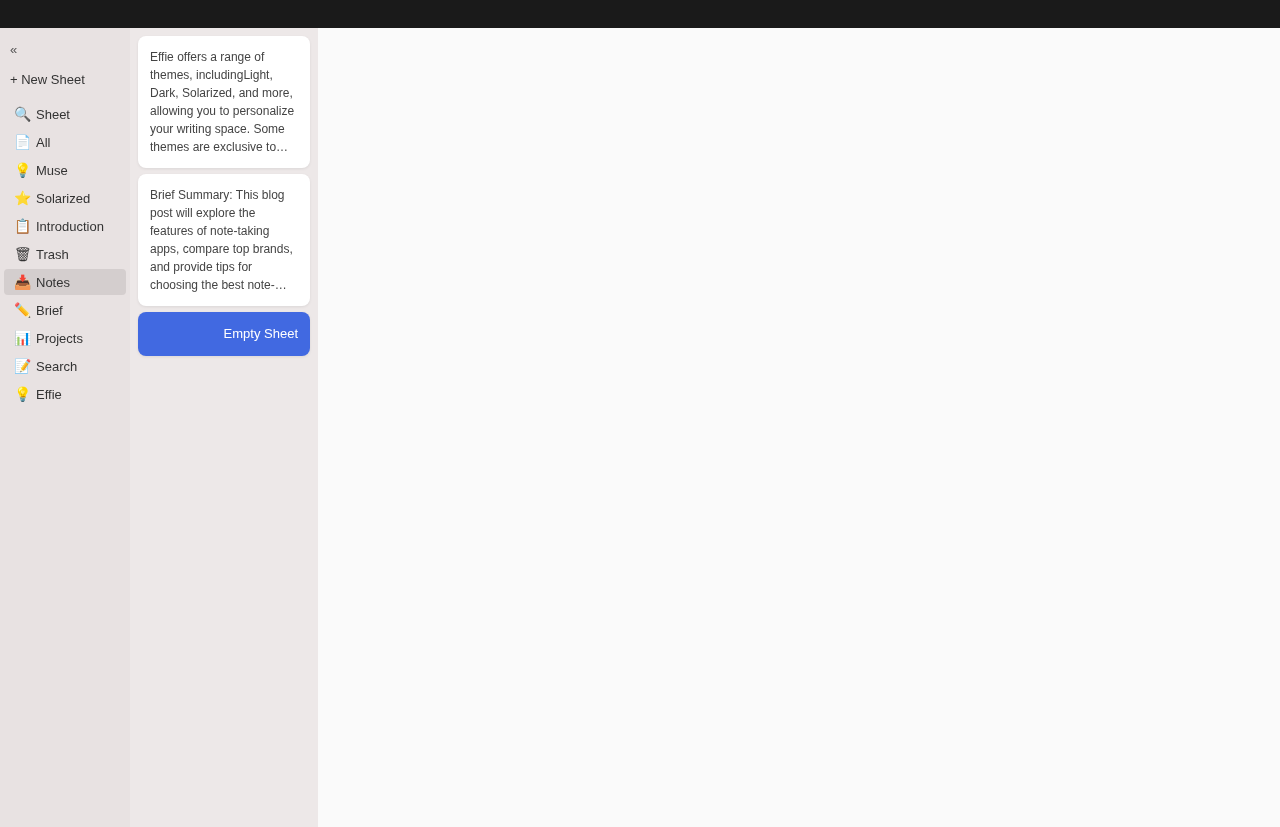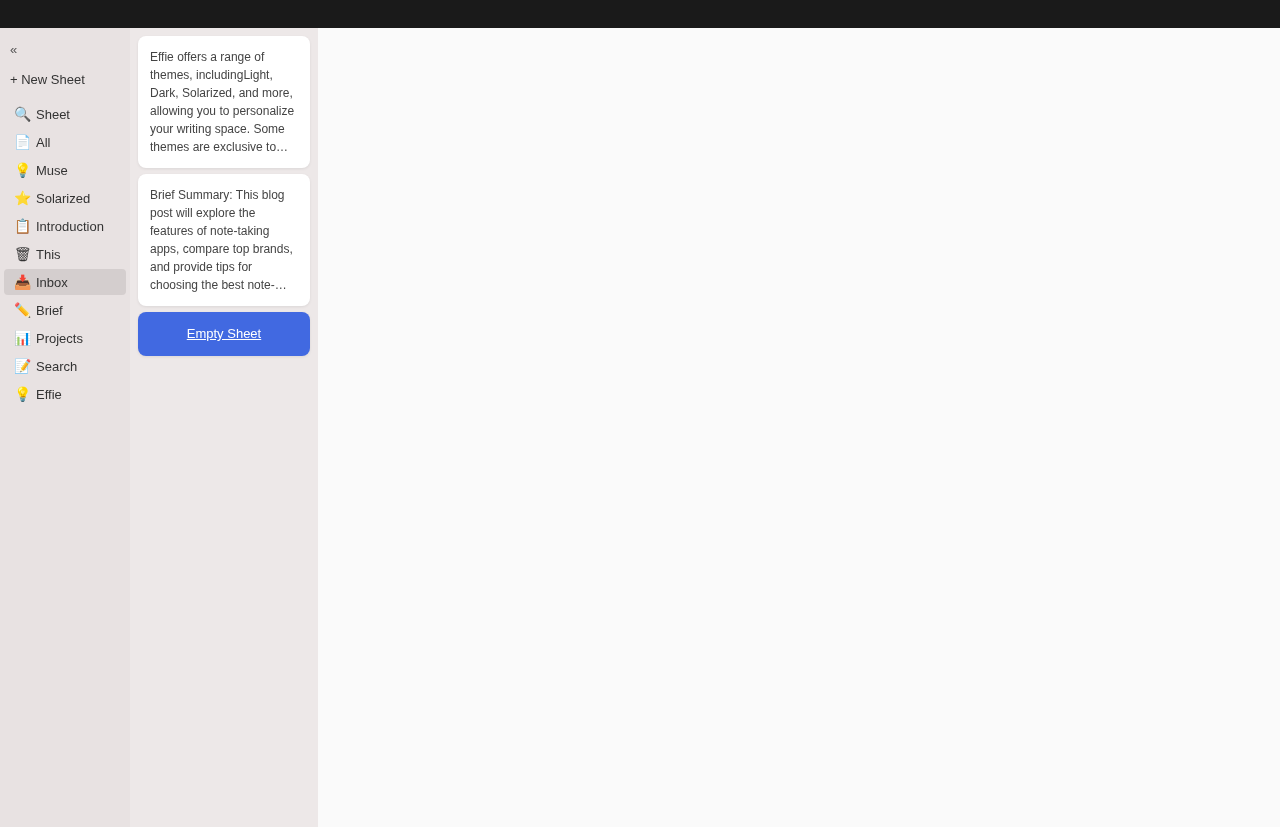--- a/index.html
+++ b/index.html
@@ -99,23 +99,22 @@
       display: -webkit-box;
       -webkit-line-clamp: 6;
       -webkit-box-orient: vertical;
       overflow: hidden;
     }
     .note-card.selected .note-title {
       color: white;
     }
     .note-title {
       font-weight: 500;
-      text-align: center;
-      font-size: 13px;
-      text-decoration: underline;
+      text-align: right;
+      font-size: 13px;
     }
     
     .main-content {
       flex: 1;
       background: #fafafa;
       display: flex;
       flex-direction: column;
     }
   </style>
 </head>
@@ -149,26 +148,26 @@
       <span>Solarized</span>
     </div>
 
     <div class="sidebar-item">
       <span class="sidebar-icon">📋</span>
       <span>Introduction</span>
     </div>
 
     <div class="sidebar-item">
       <span class="sidebar-icon">🗑</span>
-      <span>This</span>
+      <span>Trash</span>
     </div>
 
     <div class="sidebar-item active">
       <span class="sidebar-icon">📥</span>
-      <span>Inbox</span>
+      <span>Notes</span>
     </div>
 
     <div class="sidebar-item">
       <span class="sidebar-icon">✏️</span>
       <span>Brief</span>
     </div>
 
     <div class="sidebar-item">
       <span class="sidebar-icon">📊</span>
       <span>Projects</span>

